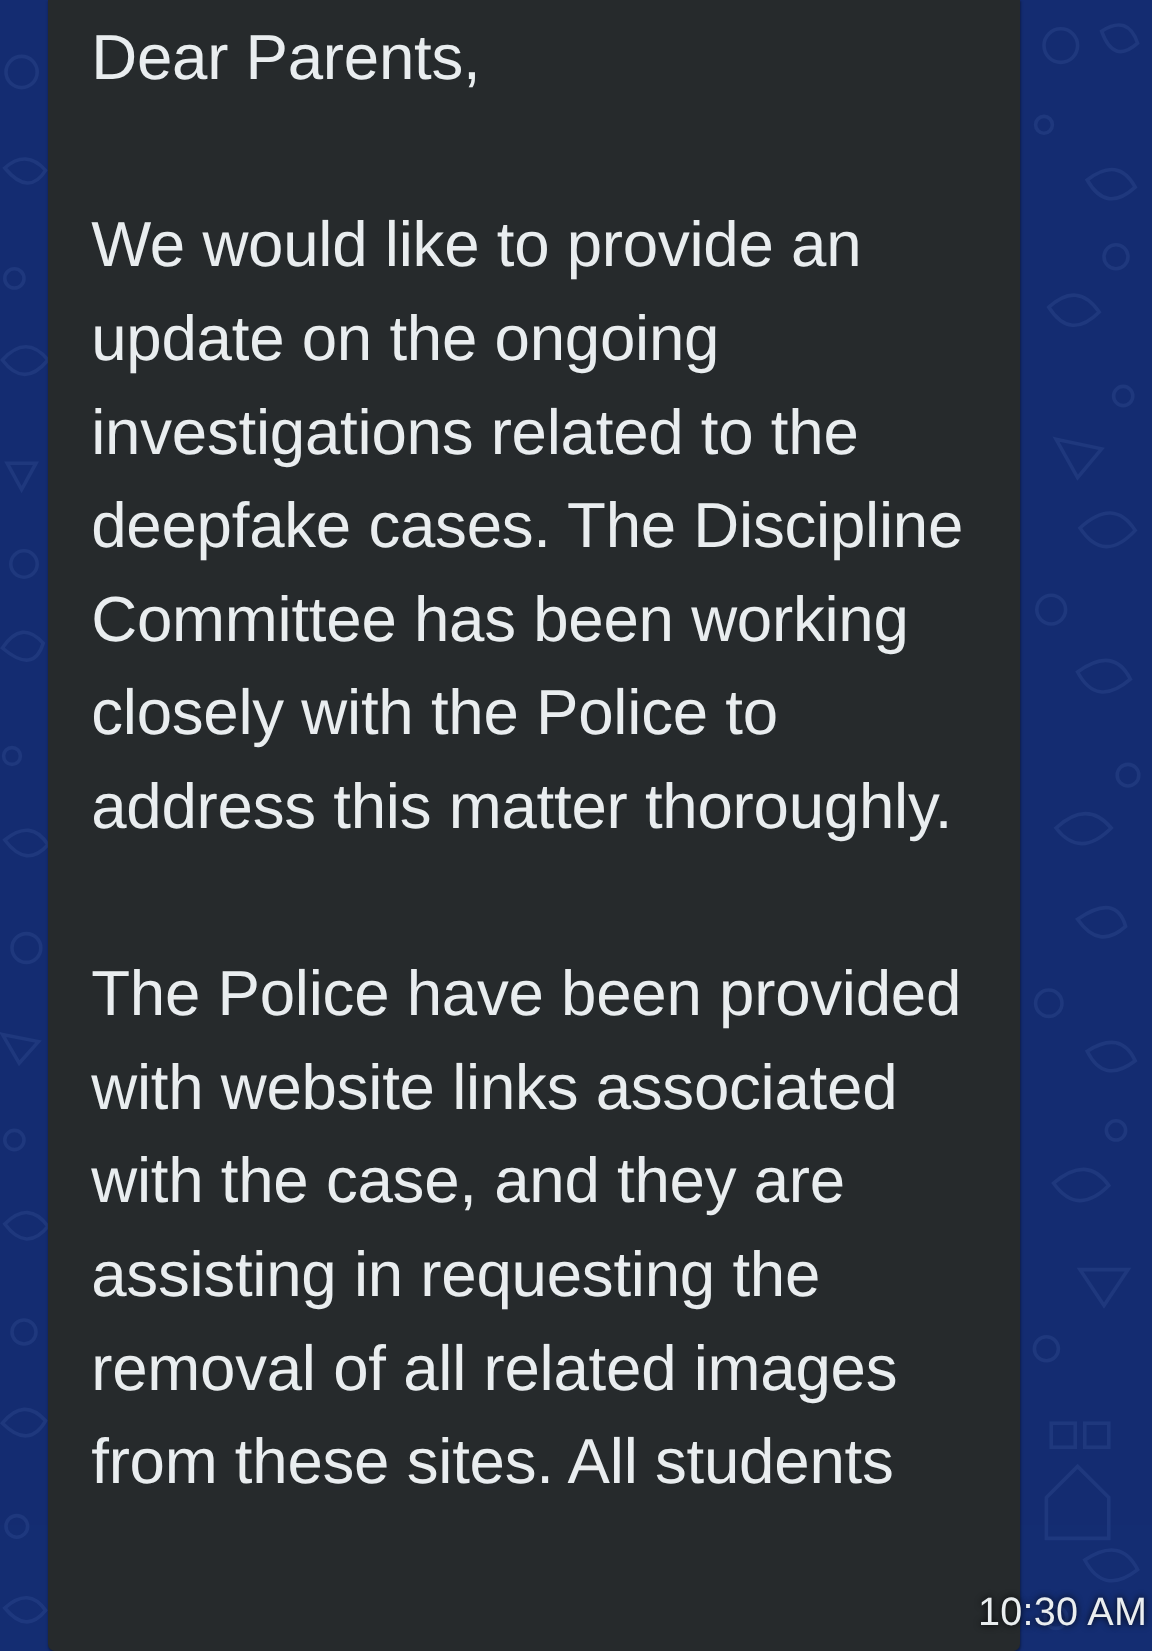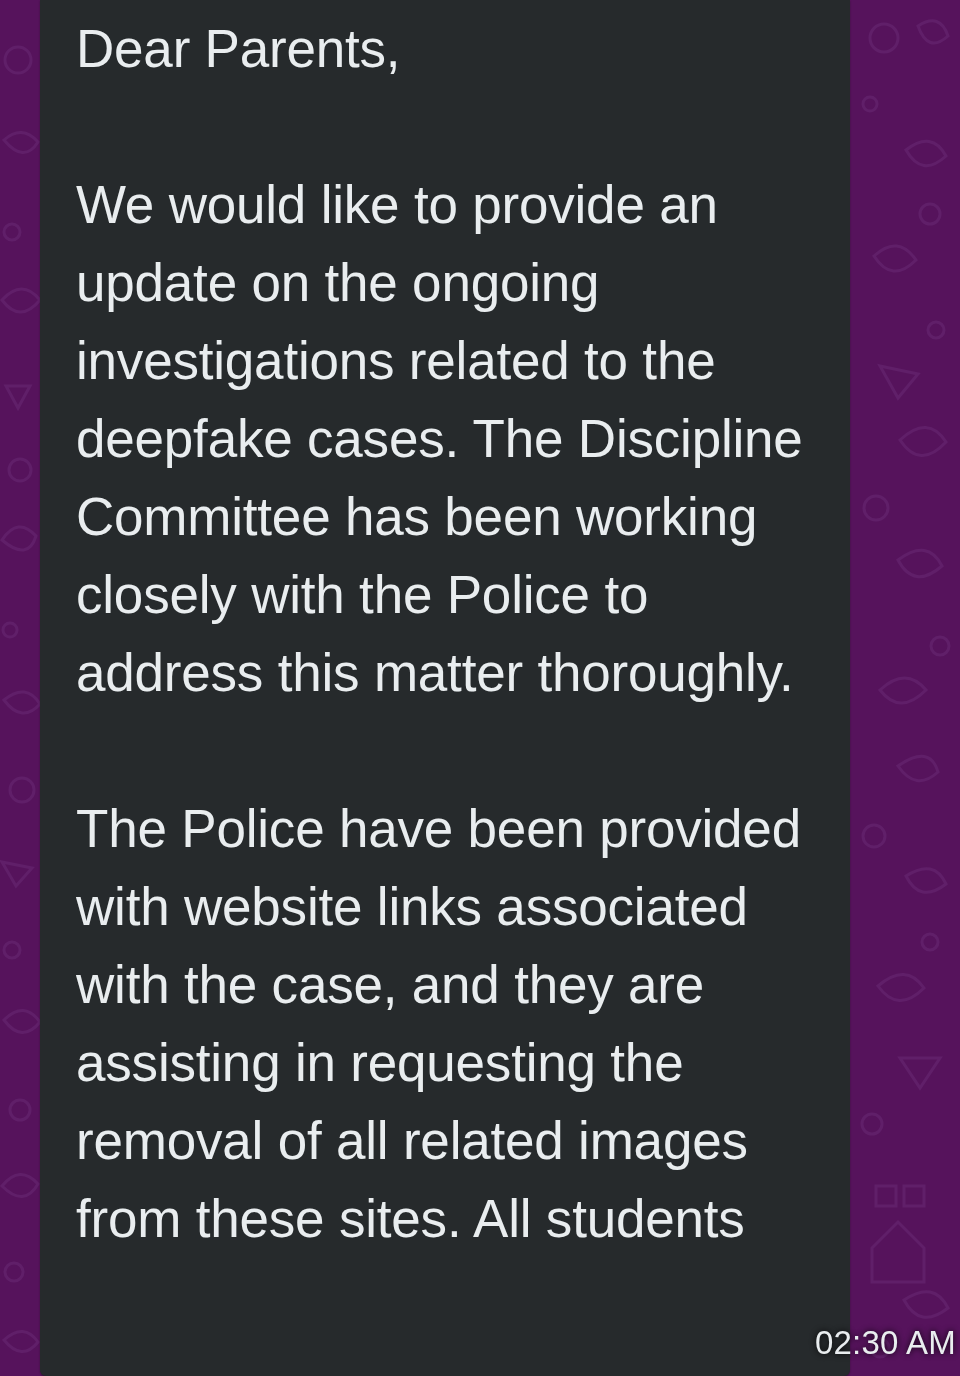--- a/index.html
+++ b/index.html
@@ -11,21 +11,21 @@
     width: 960px;
     height: 1376px;
     overflow: hidden;
     font-family: "Liberation Sans", sans-serif;
   }
 
   #screen {
     position: relative;
     width: 960px;
     height: 1376px;
-    background: #a21caf;
+    background: #1d4ed8;
     overflow: hidden;
   }
 
   
   #wallpaper {
     position: absolute;
     inset: 0;
     opacity: 0.5;
     pointer-events: none;
   }
@@ -122,15 +122,15 @@
   </svg>
 
   <div id="bubble">
     <div id="bubble-text">Dear Parents,
 
 We would like to provide an update on the ongoing investigations related to the deepfake cases. The Discipline Committee has been working closely with the Police to address this matter thoroughly.
 
 The Police have been provided with website links associated with the case, and they are assisting in requesting the removal of all related images from these sites. All students</div>
   </div>
 
-  <div id="timestamp">02:30 AM</div>
+  <div id="timestamp">10:30 AM</div>
 
 </div>
 
 </body></html>

